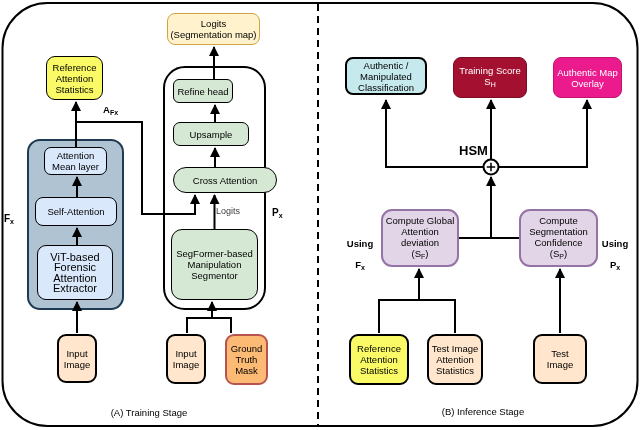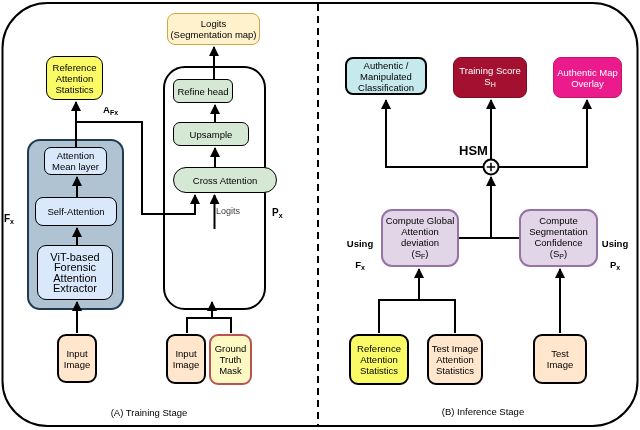--- a/index.html
+++ b/index.html
@@ -13,21 +13,21 @@
                 border:2px solid #000;border-radius:22px;}
   .box{position:absolute;z-index:3;box-sizing:border-box;display:flex;flex-direction:column;
        align-items:center;justify-content:center;text-align:center;
        font-size:9.5px;line-height:11px;white-space:pre-line;border-radius:8px;}
   .b-black{border:1.6px solid #000;}
   .cream{background:#FFF2CC;border:1.6px solid #D0A43F;}
   .yellow{background:#FAFA66;}
   .blue{background:#DAE8FC;}
   .green{background:#D5E8D4;}
   .peach{background:#FFE6CC;}
-  .pink{background:#fef9c3;border:2px solid #B85450;}
+  .pink{background:#fdba74;border:2px solid #B85450;margin-left:16px;}
   .cyan{background:#C5E9ED;}
   .crimson{background:#A31030;border:1.6px solid #7E0B24;color:#fff;}
   .magenta{background:#EB1A8D;border:1.6px solid #C2136F;color:#fff;}
   .purple{background:#E1D5E7;border:2px solid #9673A6;border-radius:11px;}
   .lbl{position:absolute;z-index:3;font-size:9.5px;line-height:10.5px;white-space:pre-line;}
   .bold{font-weight:bold;}
   .center{text-align:center;}
   sub.sb{font-size:7px;vertical-align:-2px;font-weight:inherit;}
   .gray{color:#3d3d3d;}
 </style>
@@ -104,20 +104,23 @@
 Forensic
 Attention
 Extractor</div>
 
   <div class="box green b-black" style="left:173px;top:79px;width:60px;height:24px;border-radius:6px">Refine head</div>
 
   <div class="box green b-black" style="left:173px;top:122px;width:76px;height:24px;border-radius:7px">Upsample</div>
 
   <div class="box green b-black" style="left:173px;top:167px;width:104px;height:26px;border-radius:13px">Cross Attention</div>
 
+  <div class="box green b-black" style="left:171px;top:229px;width:87px;height:71px;border-radius:11px">SegFormer-based
+Manipulation
+Segmentor</div>
 
   <div class="box peach b-black" style="left:57px;top:334px;width:40px;height:49px;border-radius:9px;border-width:2px">Input
 Image</div>
 
   <div class="box peach b-black" style="left:166px;top:334px;width:40px;height:50px;border-radius:9px;border-width:2px">Input
 Image</div>
 
   <div class="box pink" style="left:209px;top:334px;width:43px;height:51px;border-radius:9px">Ground
 Truth
 Mask</div>

